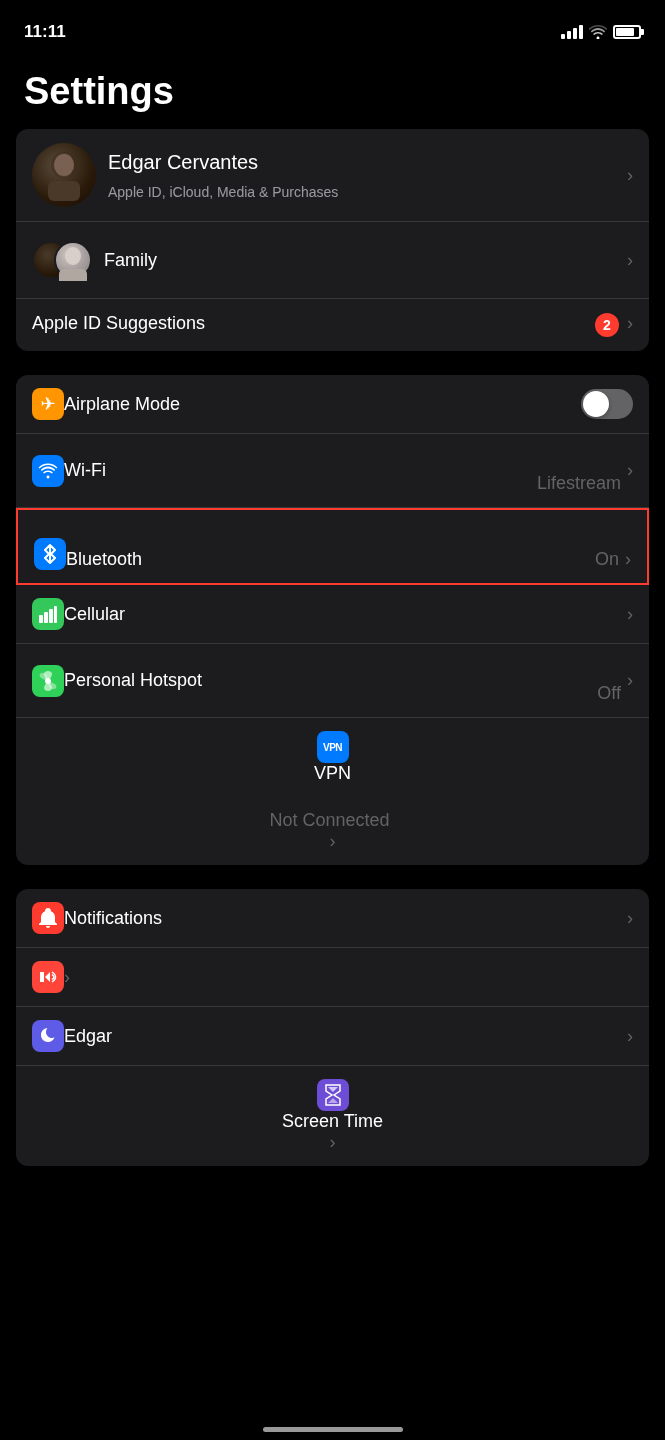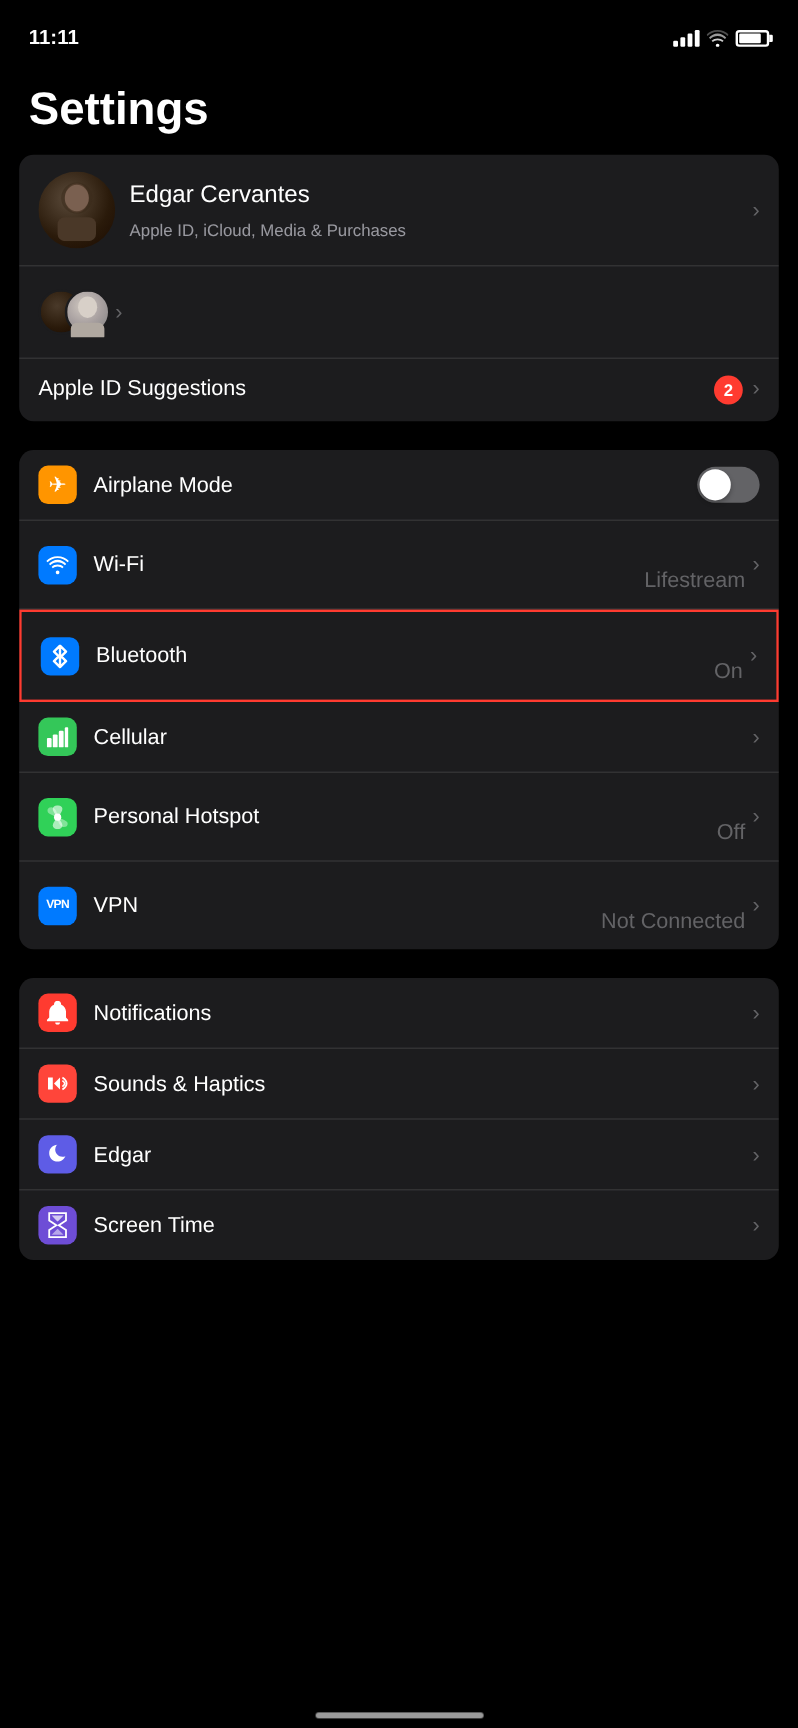--- a/index.html
+++ b/index.html
@@ -228,38 +228,38 @@
       display: flex;
       align-items: center;
       padding: 13px 16px;
       border-bottom: 0.5px solid #38383a;
       cursor: pointer;
       position: relative;
     }
 
     .settings-row:last-child {
       border-bottom: none;
+      flex-direction: column;
     }
 
     .row-icon {
       width: 32px;
       height: 32px;
       border-radius: 8px;
       display: flex;
       align-items: center;
       justify-content: center;
       flex-shrink: 0;
       font-size: 17px;
     }
 
     .row-label {
       flex: 1;
       font-size: 18px;
       color: #fff;
-      padding-left: 14px;
     }
 
     .row-value {
       font-size: 18px;
       color: #636366;
       margin-right: 6px;
       margin-top: 26px;
     }
 
     
@@ -360,20 +360,21 @@
   <div class="family-item">
     <div class="family-avatars">
       <div class="family-avatar family-avatar-1"></div>
       <div class="family-avatar family-avatar-2">
         <svg width="34" height="38" viewBox="0 0 34 38">
           <ellipse cx="17" cy="13" rx="8" ry="9" fill="#d8d0c8"></ellipse>
           <rect x="3" y="26" width="28" height="16" rx="5" fill="#b0a8a0"></rect>
         </svg>
       </div>
     </div>
+    <div class="family-label">Family</div>
     <span class="chevron">›</span>
   </div>
 
   <div class="suggestion-item">
     <span class="suggestion-label">Apple ID Suggestions</span>
     <div class="suggestion-badge">2</div>
     <span class="chevron">›</span>
   </div>
 
 </div>
@@ -397,21 +398,21 @@
         <path d="M10 9c1.5 0 2.9.6 3.9 1.6l1.1-1.1C13.6 8.2 11.9 7.5 10 7.5S6.4 8.2 5 9.5l1.1 1.1C7.1 9.6 8.5 9 10 9z"></path>
         <path d="M10 5.5c2.4 0 4.5 1 6.1 2.5l1.1-1.1C15.4 5.1 12.8 3.5 10 3.5S4.6 5.1 2.8 6.9L3.9 8C5.5 6.5 7.6 5.5 10 5.5z"></path>
         <path d="M10 2c3.3 0 6.2 1.4 8.3 3.5l1.1-1.1C17.1 2.1 13.8.5 10 .5S2.9 2.1.6 4.4L1.7 5.5C3.8 3.4 6.7 2 10 2z"></path>
       </svg>
     </div>
     <span class="row-label">Wi-Fi</span>
     <span class="row-value">Lifestream</span>
     <span class="chevron">›</span>
   </div>
 
-  <div class="settings-row bluetooth-row" style="border: 2px solid #ff3b30;">
+  <div class="settings-row bluetooth-row" style="border: 2px solid #ff3b30; align-items: flex-end;">
     <div class="row-icon icon-blue">
 
       <svg width="14" height="20" viewBox="0 0 14 20" fill="white">
         <path d="M7 1L12 6L7 11V1ZM7 19L12 14L7 9V19ZM7 1L2 6L7 11M7 19L2 14L7 9" stroke="white" stroke-width="2" fill="none" stroke-linecap="round" stroke-linejoin="round"></path>
       </svg>
     </div>
     <span class="row-label">Bluetooth</span>
     <span class="row-value">On</span>
     <span class="chevron">›</span>
   </div>
@@ -470,21 +471,20 @@
 
   <div class="settings-row">
     <div class="row-icon icon-red2">
       <svg width="20" height="18" viewBox="0 0 20 18" fill="white">
         <polygon points="6,4 6,14 2,14 2,4"></polygon>
         <polygon points="7,9 12,4 12,14"></polygon>
         <path d="M14 4C16.2 5.5 17.5 7.6 17.5 9S16.2 12.5 14 14" stroke="white" stroke-width="1.5" fill="none"></path>
         <path d="M14 6.5C15.3 7.5 16 8.2 16 9S15.3 10.5 14 11.5" stroke="white" stroke-width="1.5" fill="none"></path>
       </svg>
     </div>
-    <span class="row-label">Sounds &amp; Haptics</span>
     <span class="chevron">›</span>
   </div>
 
   <div class="settings-row">
     <div class="row-icon icon-purple">
 
       <svg width="18" height="18" viewBox="0 0 18 18" fill="white">
         <path d="M9 1C5 1 2 4 2 8C2 12 5 15 9 15C12 15 14.5 13 15.5 10.5C14.8 10.8 14 11 13 11C9.7 11 7 8.3 7 5C7 3.7 7.4 2.5 8 1.5C8.3 1.2 8.6 1.1 9 1Z"></path>
       </svg>
     </div>

